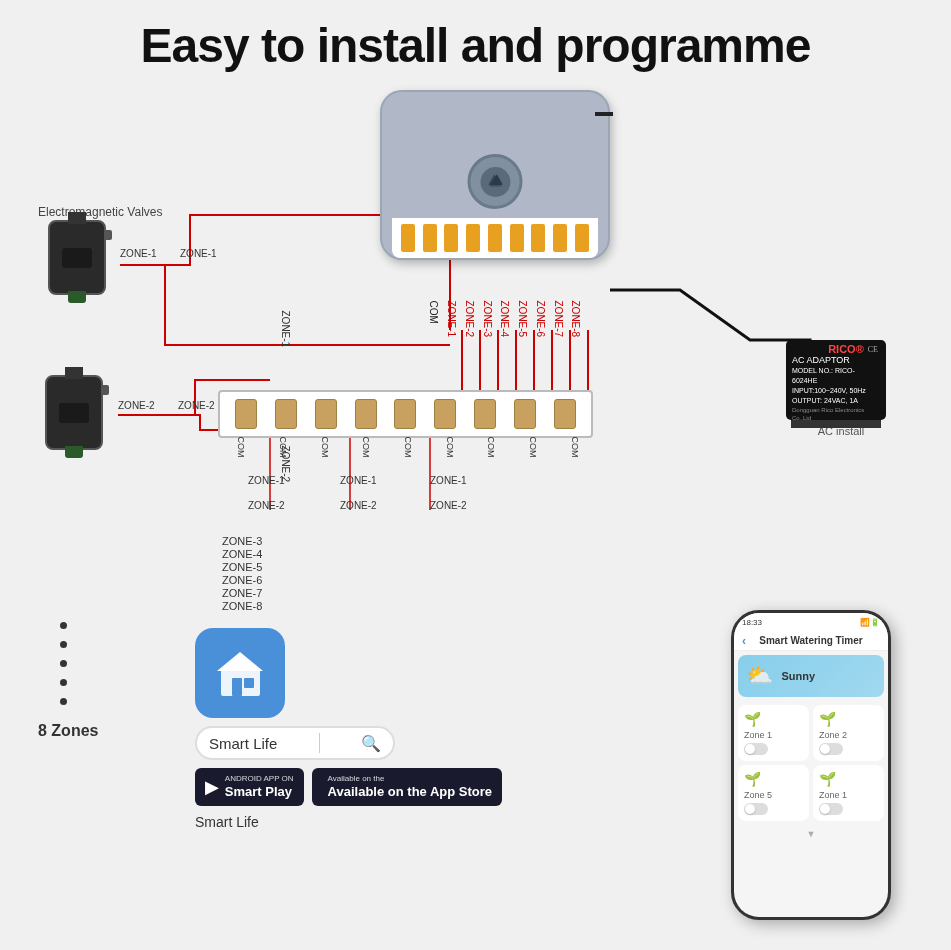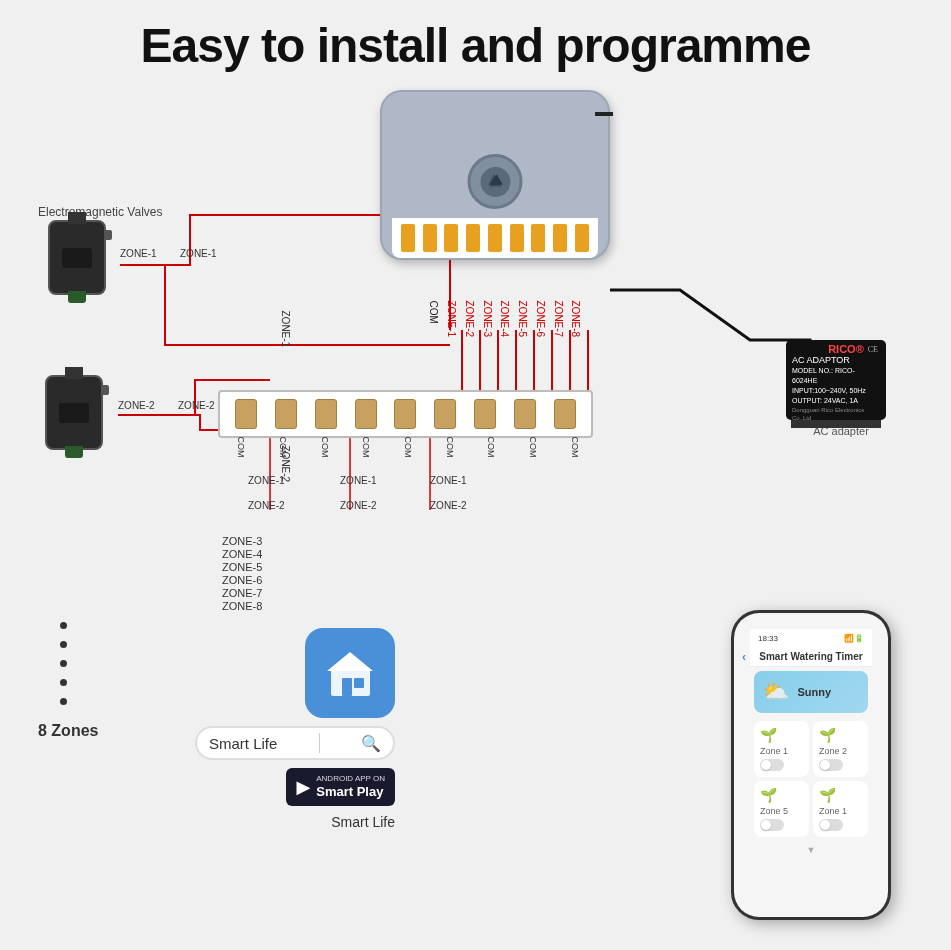--- a/index.html
+++ b/index.html
@@ -101,21 +101,21 @@
       border-radius: 2px;
     }
 
     
     .app-section {
       position: absolute;
       bottom: 120px;
       left: 195px;
       display: flex;
       flex-direction: column;
-      align-items: flex-end;
+      align-items: flex-start;
       gap: 8px;
     }
     .smart-life-icon {
       width: 90px;
       height: 90px;
       background: #4a90d9;
       border-radius: 18px;
       display: flex;
       align-items: center;
       justify-content: center;
@@ -165,21 +165,21 @@
       height: 310px;
       background: #1a1a1a;
       border-radius: 28px;
       border: 3px solid #333;
       overflow: hidden;
       box-shadow: 4px 4px 15px rgba(0,0,0,0.3);
     }
     .phone-screen {
       background: #f5f5f5;
       height: 100%;
-      padding: 16px;
+      padding: 0;
       position: relative;
     }
     .phone-status-bar {
       background: #fff;
       height: 18px;
       display: flex;
       align-items: center;
       justify-content: space-between;
       padding: 0 8px;
       font-size: 8px;
@@ -523,21 +523,21 @@
       <span style="font-size:8px;color:#aaa;font-family:Liberation Serif, serif;">CE</span>
     </div>
     <div class="ac-label" style="margin-top:16px;">AC ADAPTOR</div>
     <div class="ac-label" style="font-size:7px;">MODEL NO.: RICO-6024HE</div>
     <div class="ac-label" style="font-size:7px;">INPUT:100~240V, 50Hz</div>
     <div class="ac-label" style="font-size:7px;">OUTPUT: 24VAC, 1A</div>
     <div class="ac-label" style="font-size:6px;color:#888;">Dongguan Rico Electronics Co.,Ltd</div>
 
     <div style="position:absolute;bottom:-8px;left:5px;width:90px;height:8px;background:#333;"></div>
   </div>
-  <div class="ac-adapter-text">AC adapter</div>
+  <div class="ac-adapter-text">AC install</div>
 </div>
 
 <div class="app-section">
 
   <div class="smart-life-icon">
     <svg viewBox="0 0 55 55">
       <rect x="8" y="22" width="39" height="28" rx="2" fill="white" opacity="0.9"></rect>
       <polygon points="27,6 50,25 4,25" fill="white"></polygon>
       <rect x="19" y="32" width="10" height="18" rx="1" fill="#4a90d9"></rect>
       <rect x="31" y="32" width="10" height="10" rx="1" fill="#4a90d9"></rect>
@@ -553,20 +553,28 @@
     <span style="width:1px;height:20px;background:#ccc;display:inline-block;"></span>
     <span style="font-size:16px;color:#666;">🔍</span>
   </div>
 
   <div class="store-badges">
     <div class="badge badge-google">
       <span style="font-size:18px;">▶</span>
       <div>
         <div class="badge-text-small">ANDROID APP ON</div>
         <div class="badge-text-big">Smart Play</div>
+      </div>
+    </div>
+    <div class="badge badge-apple">
+      <span style="font-size:20px;"></span>
+      <div>
+        <div class="badge-text-small">Available on the</div>
+        <div class="badge-text-big">Available on the
+App Store</div>
       </div>
     </div>
   </div>
 
   <div style="font-size:14px;color:#333;text-align:center;">Smart Life</div>
 </div>
 
 <div class="phone-mockup">
   <div class="phone-screen">
     <div class="phone-status-bar">

